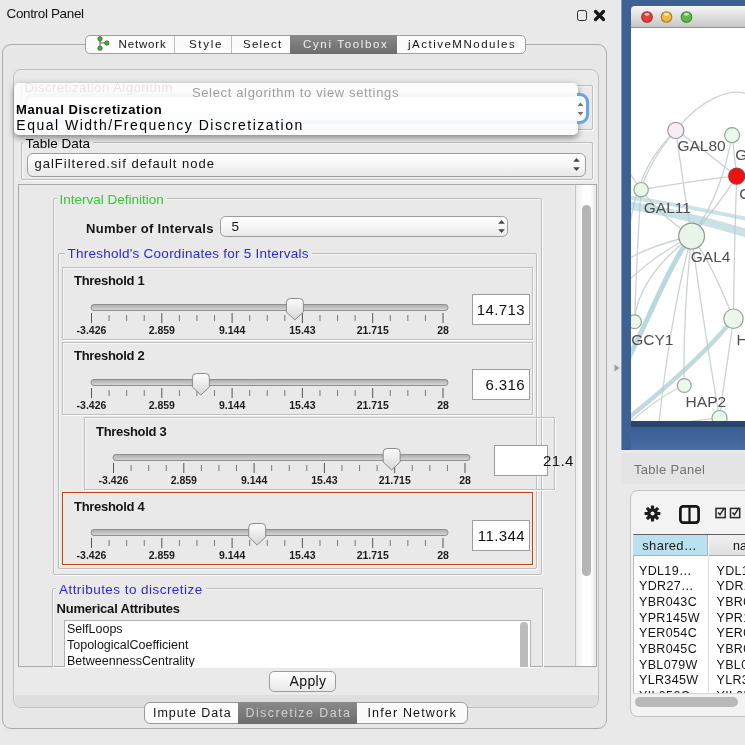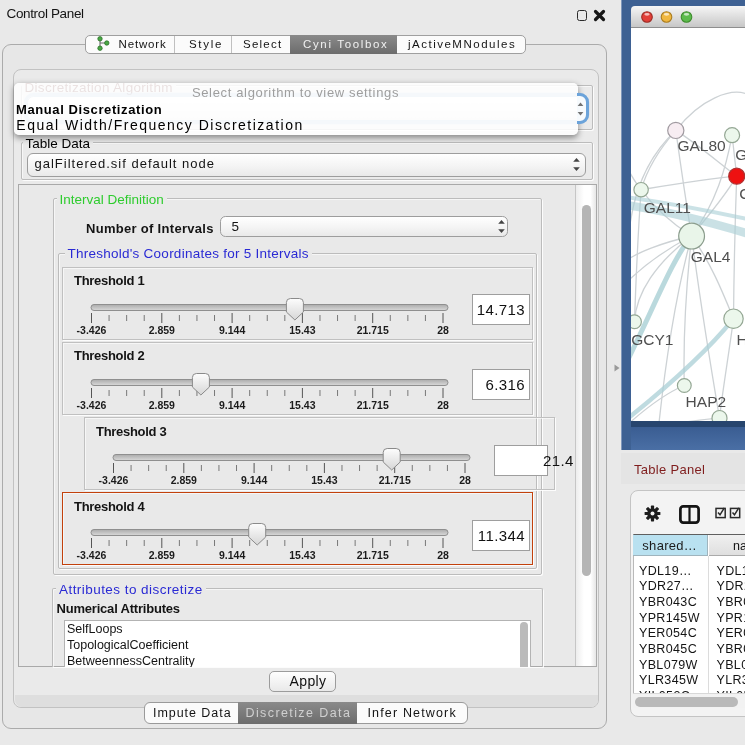--- a/index.html
+++ b/index.html
@@ -357,21 +357,21 @@
     <text x="54.6" y="379.2">HAP2</text>
   </g>
 </svg>
 </div>
 
 <svg class="abs" style="left:613px; top:362.5px;" width="8" height="10" viewBox="0 0 8 10">
   <path d="M1.5 1.5 L6.5 5 L1.5 8.5 Z" fill="#9a9a9a"></path>
 </svg>
 
 <div class="abs" style="left:620.5px; top:453px; width:124.5px; height:31px; background:#e4e4e4;"></div>
-<div class="txt" style="left:634px; top:461.5px; font-size:13px; color:#7f1d1d; letter-spacing:0.3px;">Table Panel</div>
+<div class="txt" style="left:634px; top:461.5px; font-size:13px; color:#737373; letter-spacing:0.3px;">Table Panel</div>
 <div class="abs" style="left:629.5px; top:490px; width:120px; height:227px; border:1.5px solid #c4c4c4; border-radius:8px 0 0 8px; background:#f3f3f3;"></div>
 
 <svg class="abs" style="left:643.5px; top:504.5px;" width="17" height="17" viewBox="0 0 17 17">
   <g fill="#1d1d1d">
     <circle cx="8.5" cy="8.5" r="5.3"></circle>
     <g>
       <rect x="6.9" y="0.6" width="3.2" height="4" rx="0.6"></rect>
       <rect x="6.9" y="12.4" width="3.2" height="4" rx="0.6"></rect>
       <rect x="0.6" y="6.9" width="4" height="3.2" ry="0.6"></rect>
       <rect x="12.4" y="6.9" width="4" height="3.2" ry="0.6"></rect>

